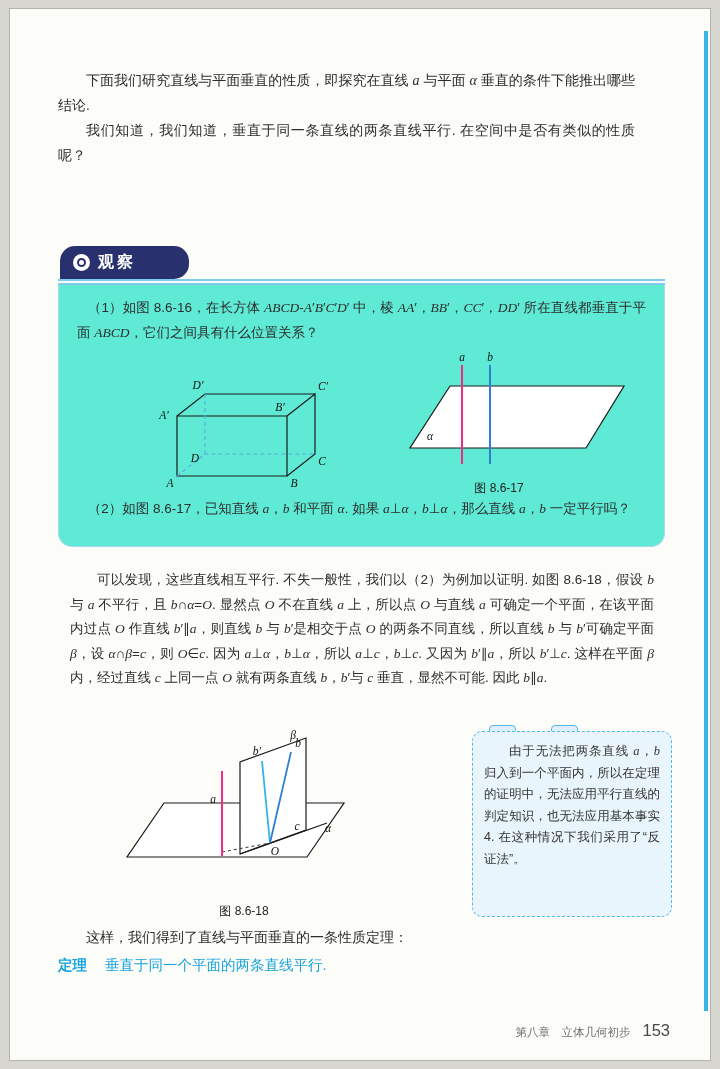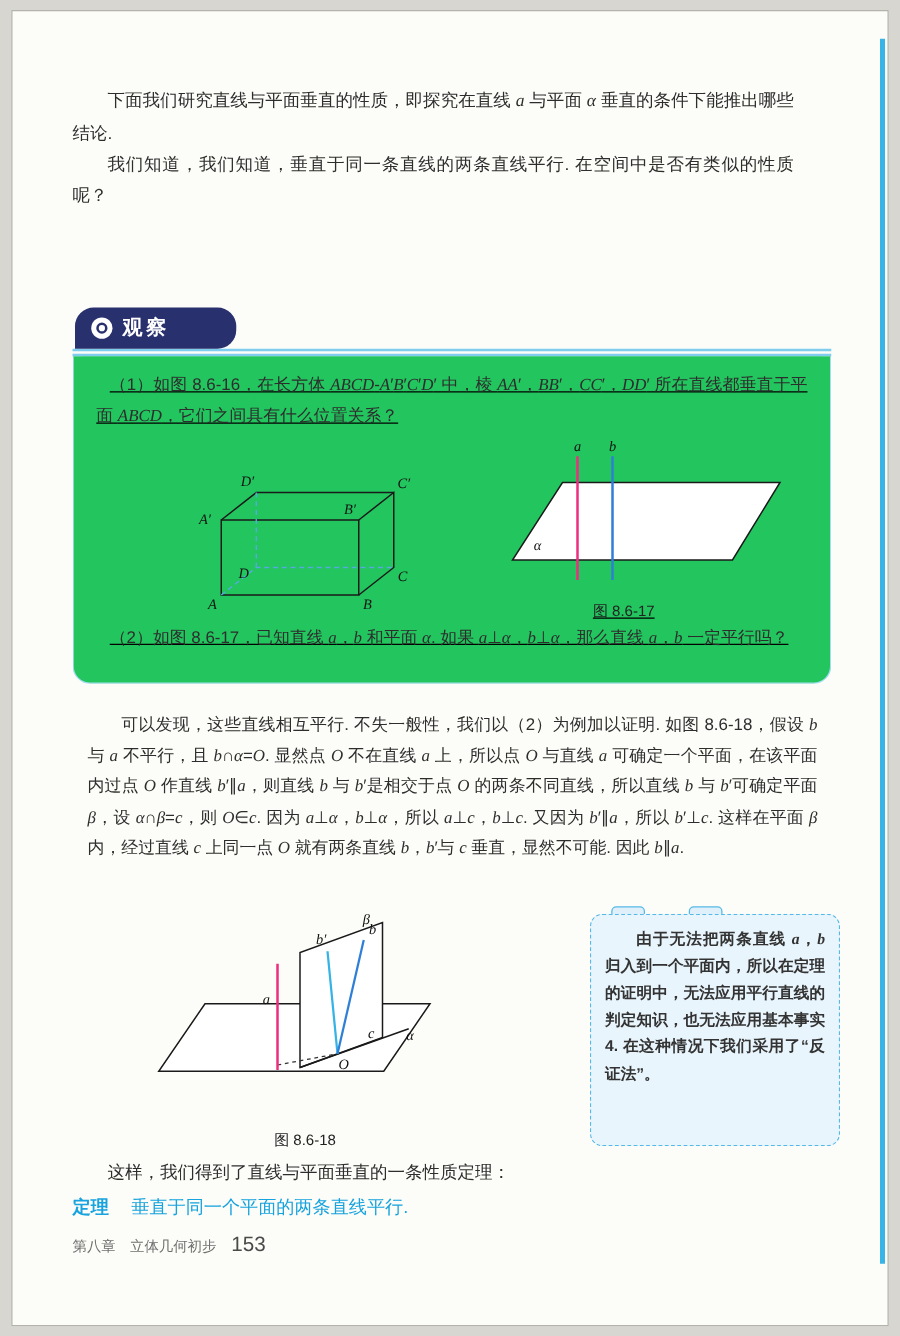--- a/index.html
+++ b/index.html
@@ -26,49 +26,49 @@
     background:#28316e;border-radius:15px 15px 15px 0;
     display:flex;align-items:center;padding-left:13px;box-sizing:border-box;z-index:2;text-align:right;}
   .obs-icon{width:17px;height:17px;background:#fff;border-radius:50%;
     display:flex;align-items:center;justify-content:center;flex:0 0 auto;}
   .obs-icon-core{width:9px;height:9px;border:2.5px solid #28316e;border-radius:50%;box-sizing:border-box;}
   .obs-title{color:#fff;font-size:16px;font-weight:bold;margin-left:8px;letter-spacing:3px;}
   .obs-line{position:absolute;left:0;width:100%;height:2px;background:#7ecdef;}
   .l1{top:33px;} .l2{top:37px;}
   .obs-body{position:absolute;left:0;top:39px;width:100%;height:262px;box-sizing:border-box;
     border:1.5px solid #a6dcf3;border-top:none;border-radius:0 0 14px 14px;
-    padding:11px 18px 8px;background:#22c55e;text-decoration:underline;}
+    padding:11px 18px 8px;background:#5eead4;}
   .q{font-size:13.5px;line-height:24.5px;color:#2d2d2d;text-align:justify;text-indent:0.8em;}
   .figrow{display:flex;justify-content:space-between;align-items:flex-end;padding:5px 10px 0 76px;}
   figure{margin:0;text-align:center;}
   figcaption{font-size:12px;color:#222;margin-top:2px;}
   .figrow figure:nth-child(2) figcaption{margin-right:44px;}
 
   .proof{position:absolute;left:48px;top:559px;width:584px;
     font-size:13.5px;line-height:24.6px;color:#2d2d2d;text-align:justify;text-indent:2em;margin-left:12px;}
 
   .fig18{position:absolute;left:104px;top:718px;width:250px;}
   .fig18 figcaption{margin-left:10px;}
 
   
-  .note{position:absolute;left:462px;top:716px;width:176px;height:196px;font-weight:bold;}
+  .note{position:absolute;left:462px;top:716px;width:176px;height:196px;}
   .tab{position:absolute;top:0;width:27px;height:15px;background:#dff0fa;
     border:1.5px solid #54b8e8;border-radius:4px 4px 2px 2px;box-sizing:border-box;}
   .tab1{left:17px;} .tab2{left:79px;}
   .note-box{position:absolute;top:6px;left:0;width:200px;height:186px;box-sizing:border-box;
     background:#e9f5fc;border:1.6px dashed #54b8e8;border-radius:10px;padding:9px 11px;}
   .note-box p{font-size:12.5px;line-height:21.5px;color:#333;text-align:justify;text-indent:2em;}
 
   .conclusion{position:absolute;left:48px;top:920px;width:580px;
     font-size:14px;color:#2d2d2d;text-indent:2em;}
   .theorem{position:absolute;left:48px;top:947px;width:580px;
     font-size:14.5px;color:#17a3de;}
   .th-label{font-weight:bold;margin-right:18px;}
 
-  .footer{position:absolute;left:48px;top:978px;width:612px;text-align:left;}
+  .footer{position:absolute;left:48px;top:1012px;width:612px;text-align:right;}
   .chapter{font-size:11.5px;color:#6f6f6f;}
   .pagenum{font-size:16.5px;color:#4a4a4a;margin-left:12px;}
 
   .right-bar{position:absolute;left:694px;top:22px;width:4px;height:980px;background:#39b4e7;}
 
   
   svg text{font-family:"Liberation Serif","DejaVu Serif",serif;font-style:italic;
     font-size:11.5px;fill:#111;text-anchor:middle;}
 </style>
 </head>

